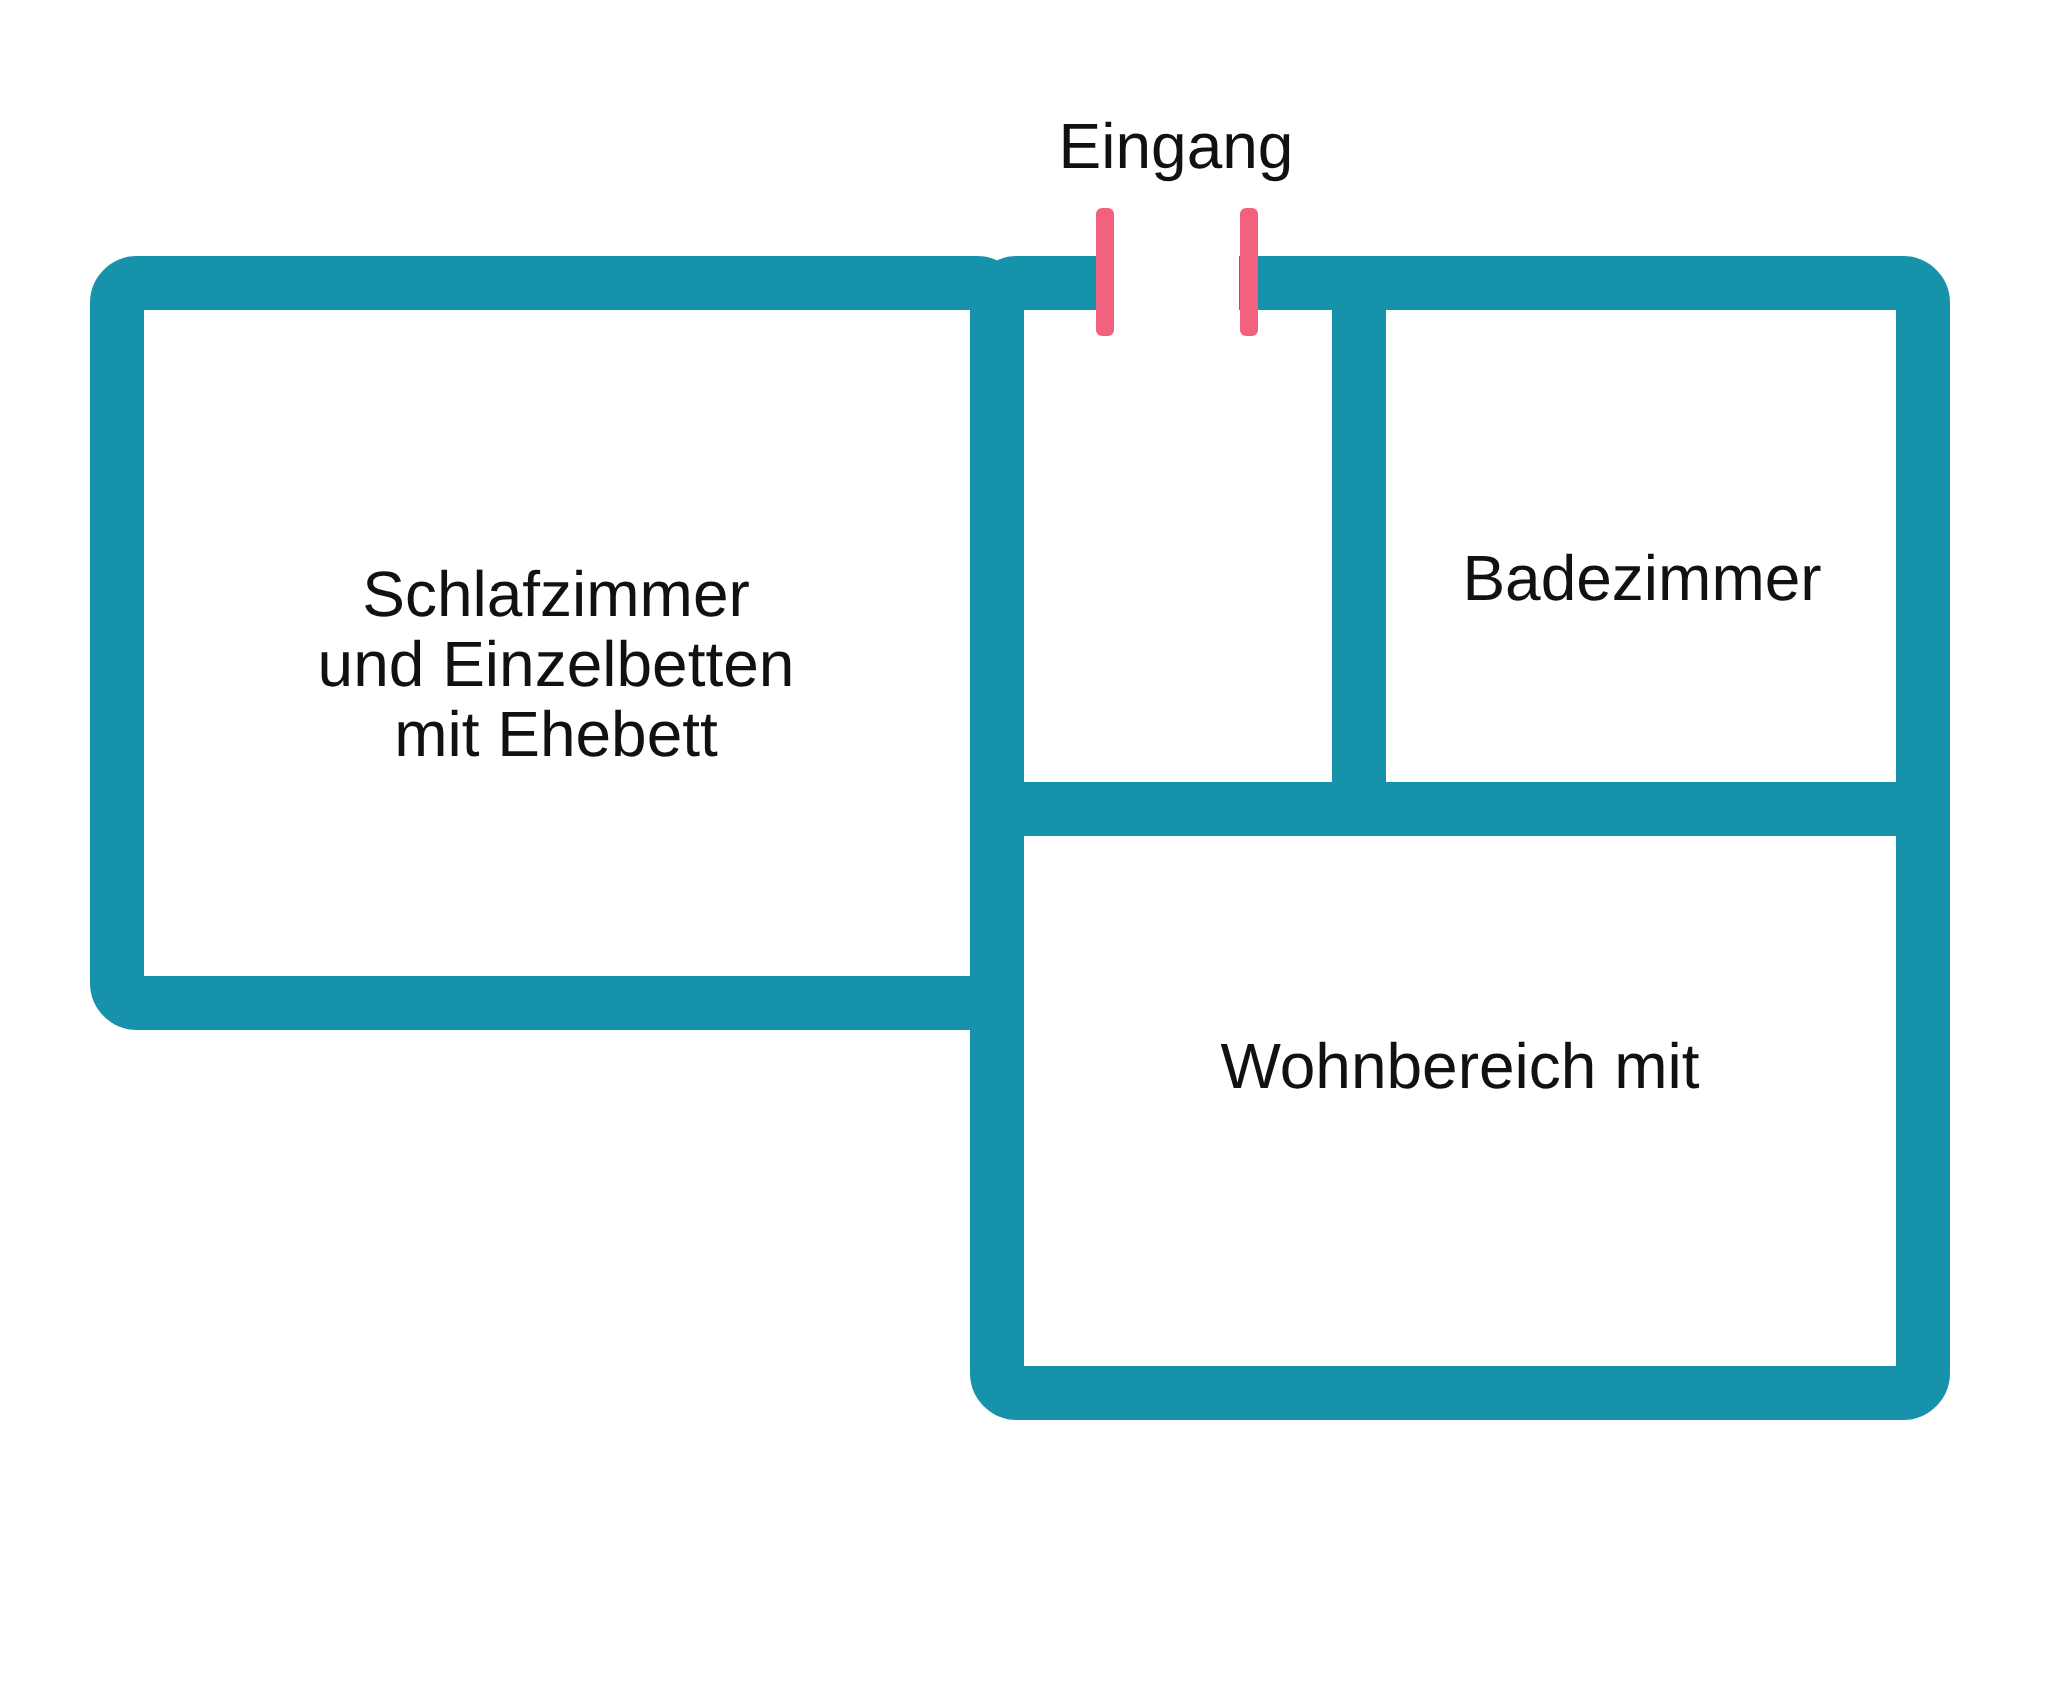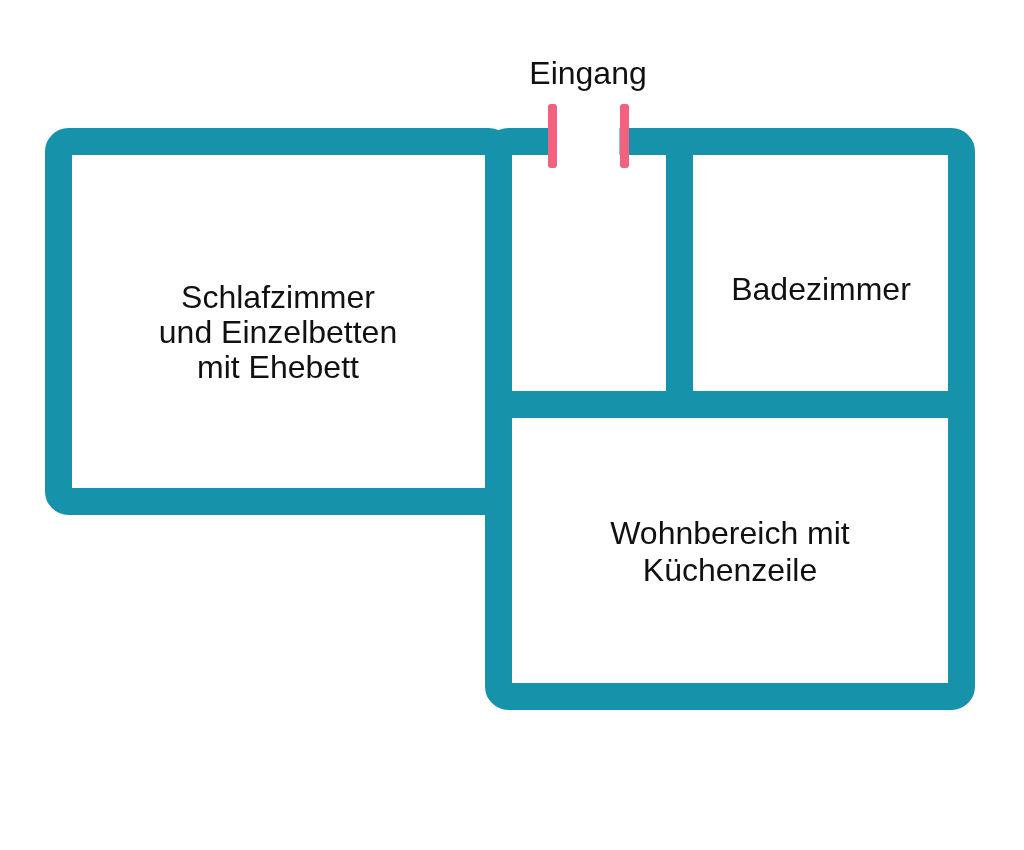--- a/index.html
+++ b/index.html
@@ -84,16 +84,15 @@
     <span class="line">mit Ehebett</span>
   </div>
 
 
   <div class="label badezimmer-label">
     <span class="line">Badezimmer</span>
   </div>
 
   <div class="label wohnbereich-label">
     <span class="line">Wohnbereich mit</span>
-    <span class="line">Küchenzeile</span>
   </div>
 
 </div>
 
 </body></html>

